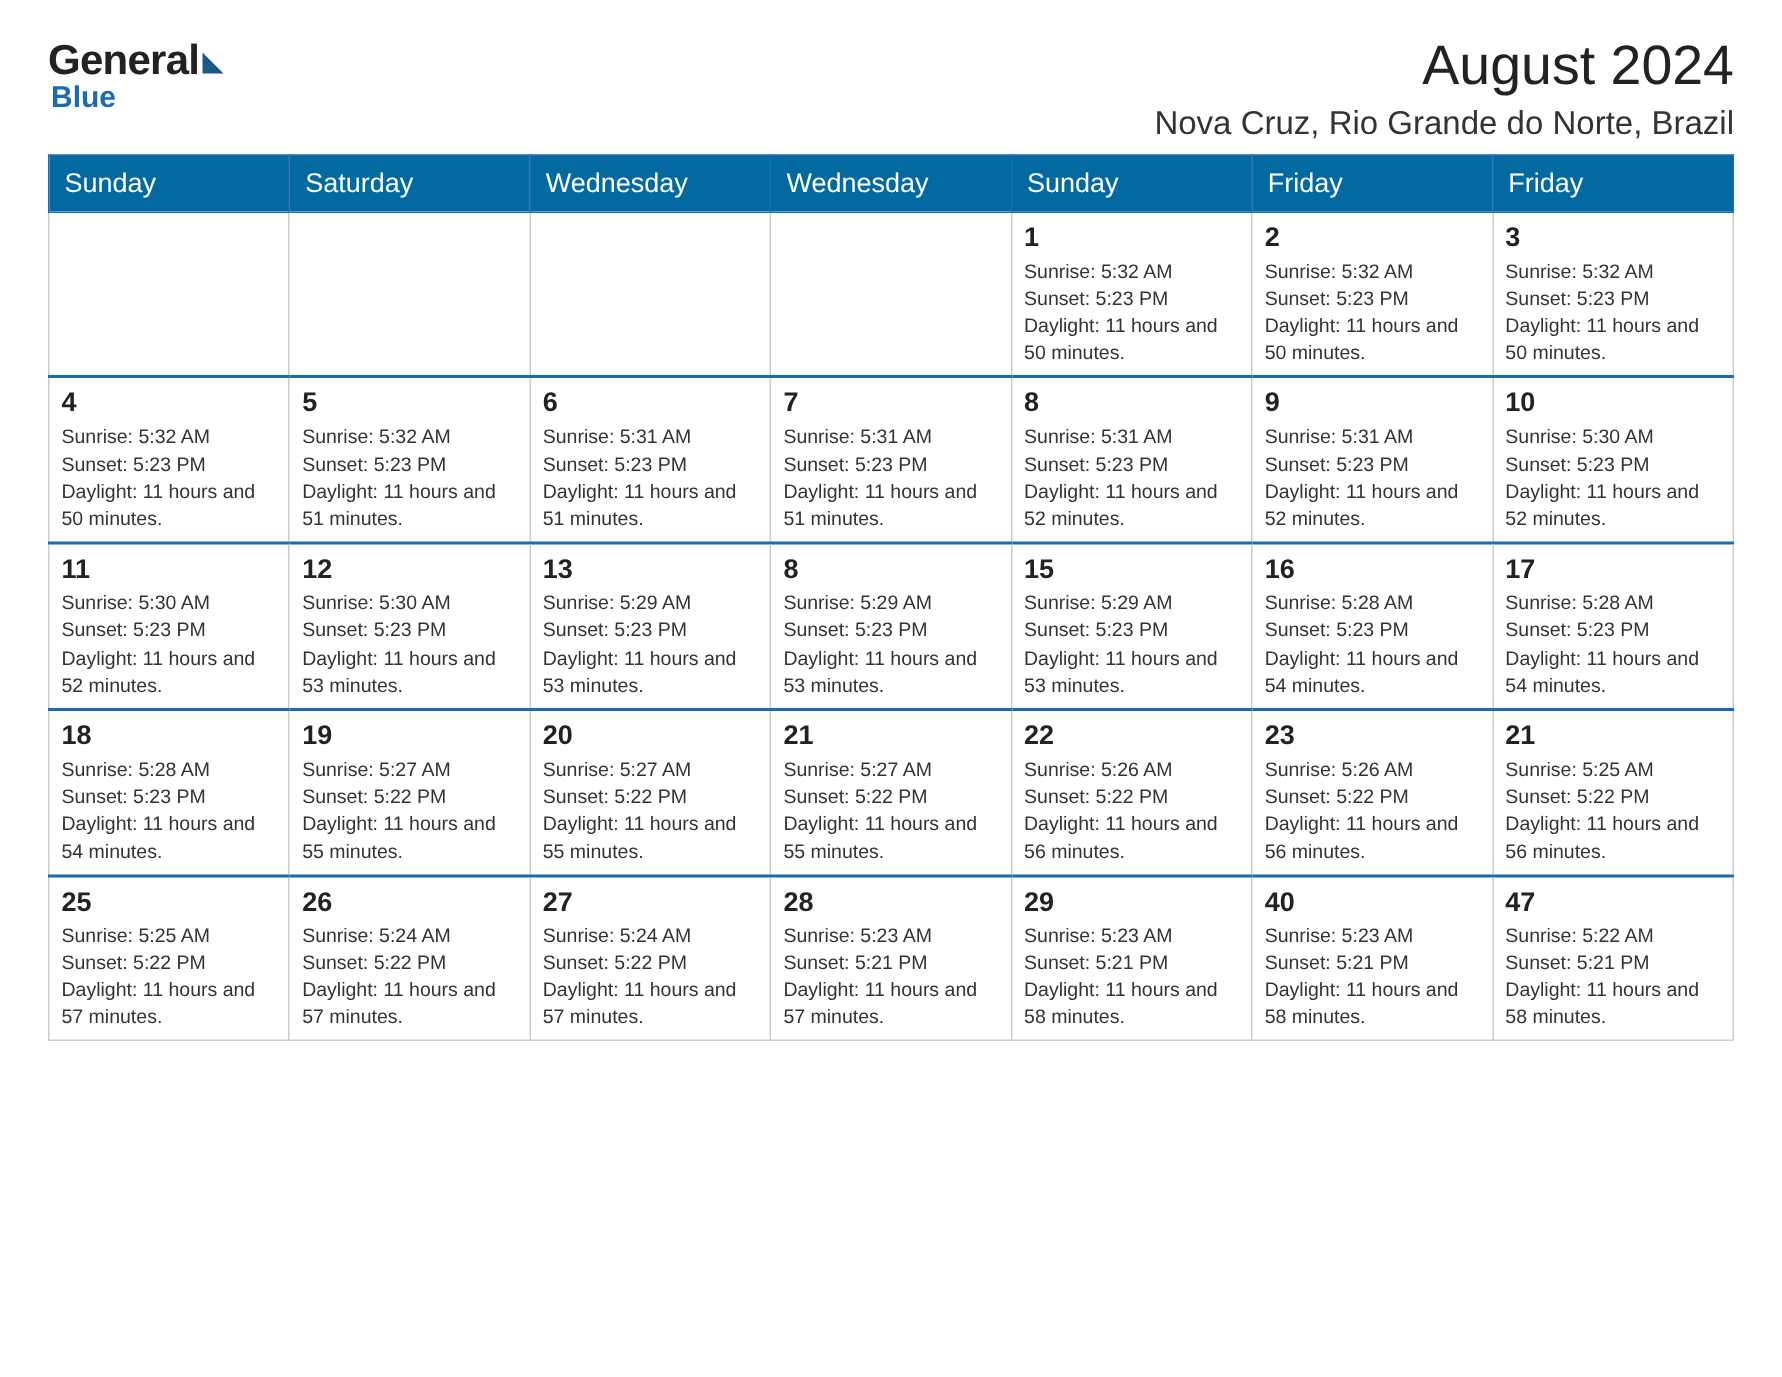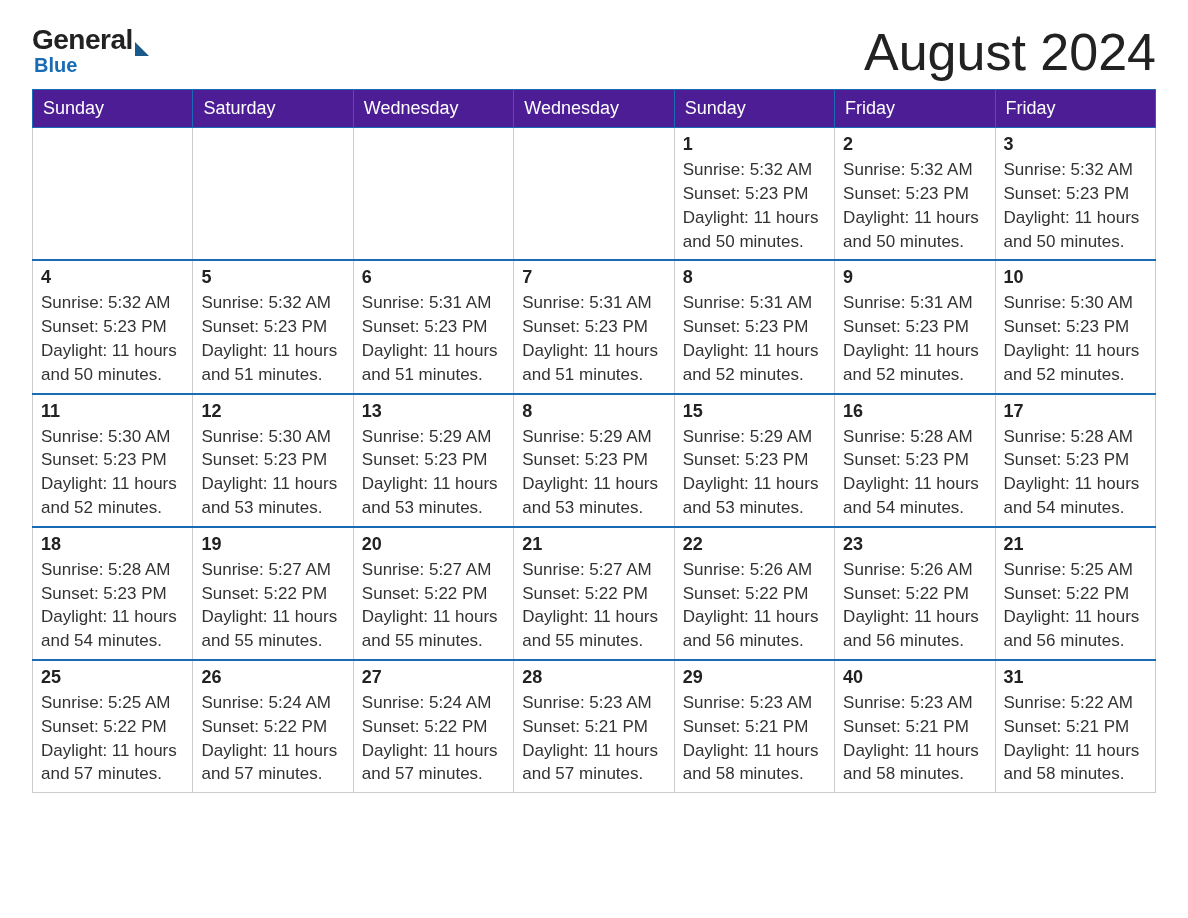--- a/index.html
+++ b/index.html
@@ -16,21 +16,21 @@
       align-items: flex-start;
       margin-bottom: 8px;
     }
     .logo {
       display: flex;
       flex-direction: column;
       align-items: flex-start;
     }
     .logo-top {
       display: flex;
-      align-items: flex-end;
+      align-items: center;
     }
     .logo-general {
       font-size: 28px;
       font-weight: bold;
       color: #222;
       letter-spacing: -0.5px;
     }
     .logo-arrow {
       width: 0;
       height: 0;
@@ -44,37 +44,37 @@
       font-size: 20px;
       font-weight: bold;
       color: #1a6bb5;
       margin-top: -2px;
       margin-left: 2px;
     }
     .title-block {
       text-align: right;
     }
     .title-month {
-      font-size: 52px;
+      font-size: 37px;
       font-weight: 300;
       color: #222;
       line-height: 1.1;
     }
     .title-location {
       font-size: 22px;
       color: #333;
       margin-top: 4px;
     }
     .calendar {
       width: 100%;
       border-collapse: collapse;
       margin-top: 8px;
     }
     .calendar th {
-      background-color: #4c1d95;
+      background-color: #0369a1;
       color: #fff;
       font-size: 18px;
       font-weight: 500;
       padding: 8px 10px;
       border: 1px solid #1a6bb5;
       text-align: left;
     }
     .calendar td {
       border: 1px solid #ccc;
       vertical-align: top;
@@ -85,21 +85,21 @@
       height: 110px;
     }
     .day-num {
       font-size: 18px;
       font-weight: bold;
       color: #222;
       display: block;
       margin-bottom: 3px;
     }
     .day-info {
-      font-size: 17px;
+      font-size: 13px;
       color: #333;
       line-height: 1.4;
     }
     .empty-cell {
       background: #fff;
     }
     .row-divider td {
       border-top: 2px solid #1a6bb5;
     }
   </style>
@@ -109,20 +109,21 @@
 <div class="header">
   <div class="logo">
     <div class="logo-top">
       <span class="logo-general">General</span>
       <div class="logo-arrow"></div>
     </div>
     <span class="logo-blue">Blue</span>
   </div>
   <div class="title-block">
     <div class="title-month">August 2024</div>
+    <div class="title-location">Nova Cruz, Rio Grande do Norte, Brazil</div>
   </div>
 </div>
 
 <table class="calendar">
   <thead>
     <tr>
       <th>Sunday</th>
       <th>Saturday</th>
       <th>Wednesday</th>
       <th>Wednesday</th>
@@ -259,18 +260,18 @@
         </td>
         <td>
           <span class="day-num">29</span>
           <div class="day-info"><span>Sunrise: 5:23 AM</span><br><span>Sunset: 5:21 PM</span><br><span>Daylight: 11 hours and 58 minutes.</span></div>
         </td>
         <td>
           <span class="day-num">40</span>
           <div class="day-info"><span>Sunrise: 5:23 AM</span><br><span>Sunset: 5:21 PM</span><br><span>Daylight: 11 hours and 58 minutes.</span></div>
         </td>
         <td>
-          <span class="day-num">31</span>
+          <span class="day-num">47</span>
           <div class="day-info"><span>Sunrise: 5:22 AM</span><br><span>Sunset: 5:21 PM</span><br><span>Daylight: 11 hours and 58 minutes.</span></div>
         </td>
       </tr>
     </tbody>
 </table>
 
 </body></html>

